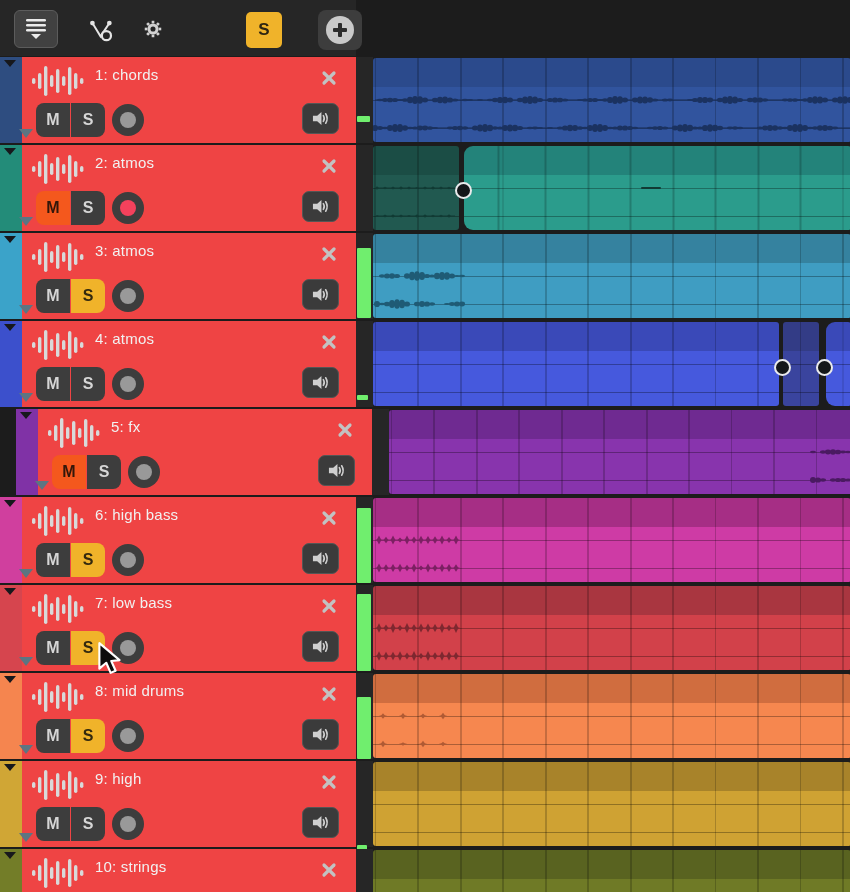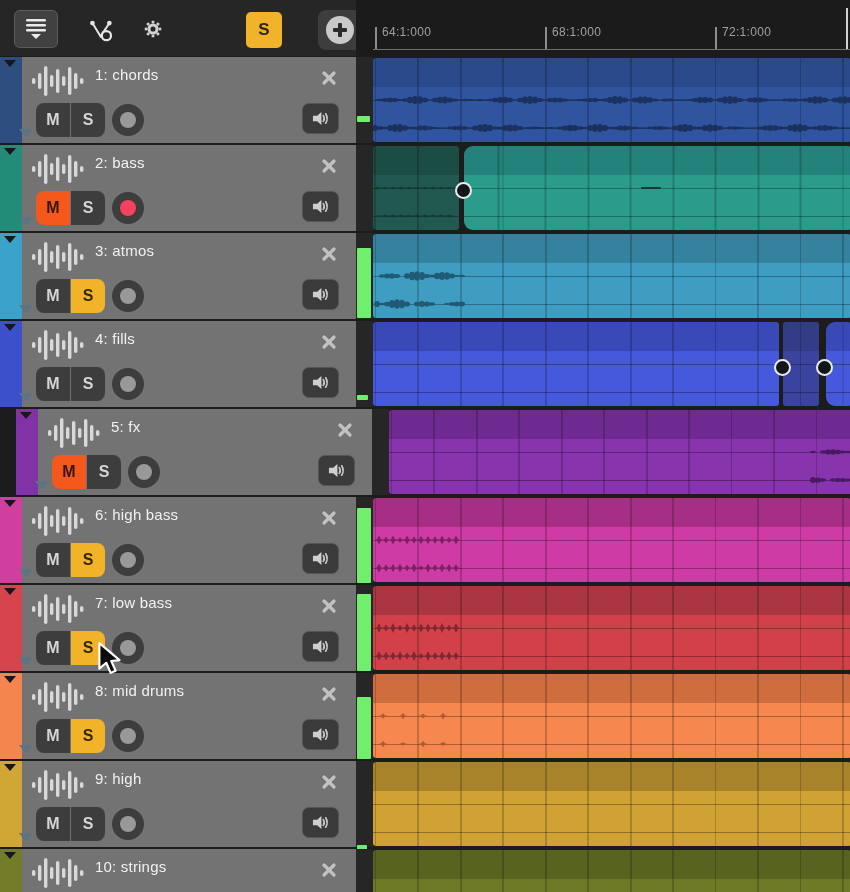--- a/index.html
+++ b/index.html
@@ -22,21 +22,21 @@
 
   
   .ruler{position:absolute;left:356px;top:0;width:494px;height:56px;background:#1b1b1b;}
   .ruler-base{position:absolute;left:17px;right:0;top:49px;height:1px;background:#6f6f6f;}
   .tick{position:absolute;top:27px;width:1.5px;height:22px;background:#8d8d8d;}
   .tick-label{position:absolute;top:25px;font-size:12px;color:#9ba0a2;letter-spacing:.3px;white-space:nowrap;}
   .playhead{position:absolute;top:8px;width:2px;height:41px;background:#cdd2d4;}
 
   
   .row{position:absolute;left:0;width:850px;height:86px;}
-  .hdr{position:absolute;left:0;top:0;width:356px;height:100%;background:#737373;}
+  .hdr{position:absolute;left:0;top:0;width:356px;height:100%;background:#ef4444;}
   .strip{position:absolute;left:0;top:0;width:22px;height:100%;background:var(--strip);}
   .strip-tri{position:absolute;left:4px;top:3px;width:0;height:0;
              border-left:6px solid transparent;border-right:6px solid transparent;border-top:7px solid #17181c;}
   .wicon{position:absolute;left:30px;top:7px;}
   .tname{position:absolute;left:95px;top:9px;font-size:15px;color:#f1f1f1;font-weight:500;letter-spacing:.2px;}
   .ms{position:absolute;left:36px;top:46px;display:flex;gap:1px;}
   .mbtn{width:34px;height:34px;border:none;background:#3d3d3d;color:#d6d6d6;
         font-weight:700;font-size:16px;font-family:inherit;padding:0;}
   .m{border-radius:8px 0 0 8px;}
   .s{border-radius:0 8px 8px 0;}
@@ -104,32 +104,20 @@
           <circle cx="12" cy="12" r="5.4" fill="none" stroke-width="4"></circle>
         </g>
       </svg>
     </button>
     <button class="tb-solo" id="tbSolo" style="background: rgb(240, 179, 42);">S</button>
     <button class="tb-add">
       <span class="tb-add-circle"></span>
     </button>
   </div>
 
-  <div class="ruler">
-    <div class="ruler-base"></div>
-    <div id="ticks">
-        <div class="tick" style="left: 19px;"></div>
-        <div class="tick-label" style="left: 26px;">64:1:000</div>
-        <div class="tick" style="left: 189px;"></div>
-        <div class="tick-label" style="left: 196px;">68:1:000</div>
-        <div class="tick" style="left: 359px;"></div>
-        <div class="tick-label" style="left: 366px;">72:1:000</div>
-      </div>
-    <div class="playhead" id="playhead" style="left: 490px;"></div>
-  </div>
 
   <div id="rows">
   <div class="row" style="top: 57px; --strip: #2e4d80; --orange: #f4581d; --yellow: #f0b32a; --red: #f4415c; --green: #70ee6e;">
     <div class="hdr">
       <div class="strip">
         <div class="strip-tri"></div>
       </div>
       <svg class="wicon" width="56" height="34" viewBox="0 0 56 34">
         <g fill="#d9d9d9">
           <rect x="2" y="14" width="3.4" height="6" rx="1.7"></rect>
@@ -350,21 +338,21 @@
           <rect x="8" y="9" width="3.4" height="16" rx="1.7"></rect>
           <rect x="14" y="2" width="3.4" height="30" rx="1.7"></rect>
           <rect x="20" y="11" width="3.4" height="12" rx="1.7"></rect>
           <rect x="26" y="5" width="3.4" height="24" rx="1.7"></rect>
           <rect x="32" y="12" width="3.4" height="10" rx="1.7"></rect>
           <rect x="38" y="3" width="3.4" height="28" rx="1.7"></rect>
           <rect x="44" y="9" width="3.4" height="16" rx="1.7"></rect>
           <rect x="50" y="14" width="3.4" height="6" rx="1.7"></rect>
         </g>
       </svg>
-      <div class="tname">2: bass</div>
+      <div class="tname">2: atmos</div>
       <div class="ms">
         <button class="mbtn m on-m">M</button>
         <button class="mbtn s">S</button>
       </div>
       <div class="rec armed">
         <div class="rec-in"></div>
       </div>
       <div class="fold"></div>
       <button class="mon">
         <svg width="19" height="17" viewBox="0 0 20 18">
@@ -521,21 +509,21 @@
           <rect x="8" y="9" width="3.4" height="16" rx="1.7"></rect>
           <rect x="14" y="2" width="3.4" height="30" rx="1.7"></rect>
           <rect x="20" y="11" width="3.4" height="12" rx="1.7"></rect>
           <rect x="26" y="5" width="3.4" height="24" rx="1.7"></rect>
           <rect x="32" y="12" width="3.4" height="10" rx="1.7"></rect>
           <rect x="38" y="3" width="3.4" height="28" rx="1.7"></rect>
           <rect x="44" y="9" width="3.4" height="16" rx="1.7"></rect>
           <rect x="50" y="14" width="3.4" height="6" rx="1.7"></rect>
         </g>
       </svg>
-      <div class="tname">4: fills</div>
+      <div class="tname">4: atmos</div>
       <div class="ms">
         <button class="mbtn m">M</button>
         <button class="mbtn s">S</button>
       </div>
       <div class="rec">
         <div class="rec-in"></div>
       </div>
       <div class="fold"></div>
       <button class="mon" hidden="">
         <svg width="19" height="17" viewBox="0 0 20 18">

